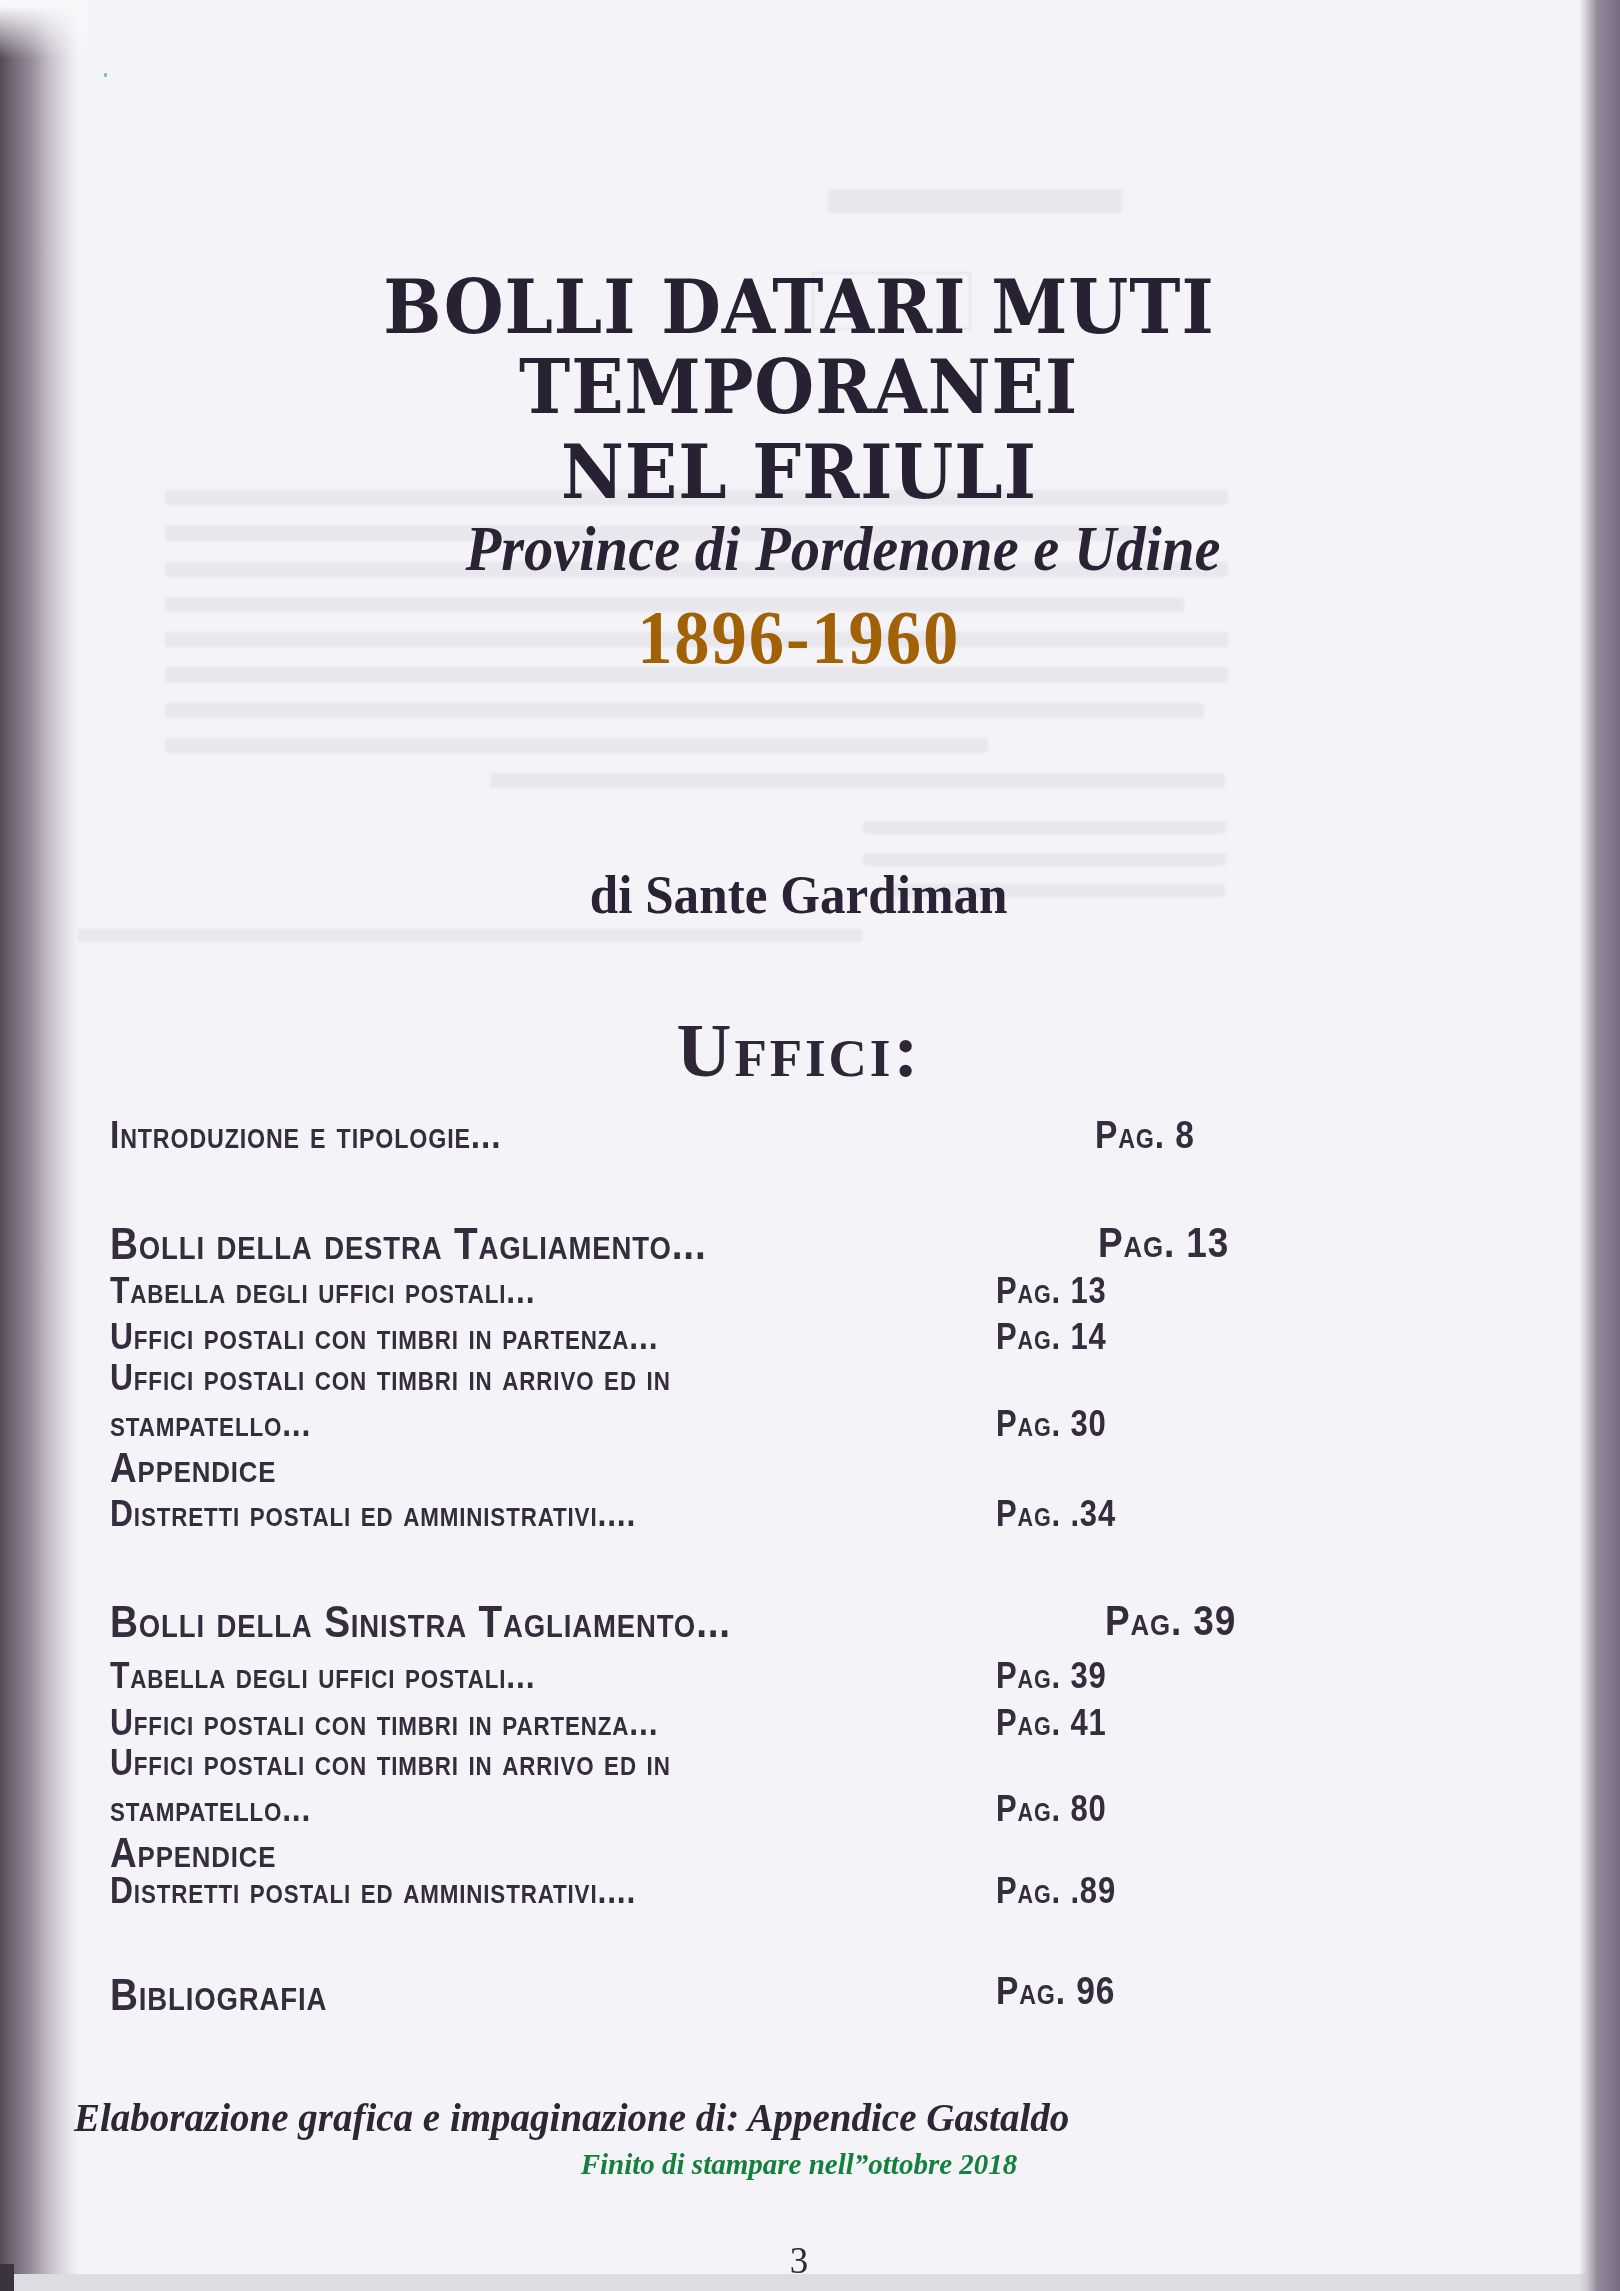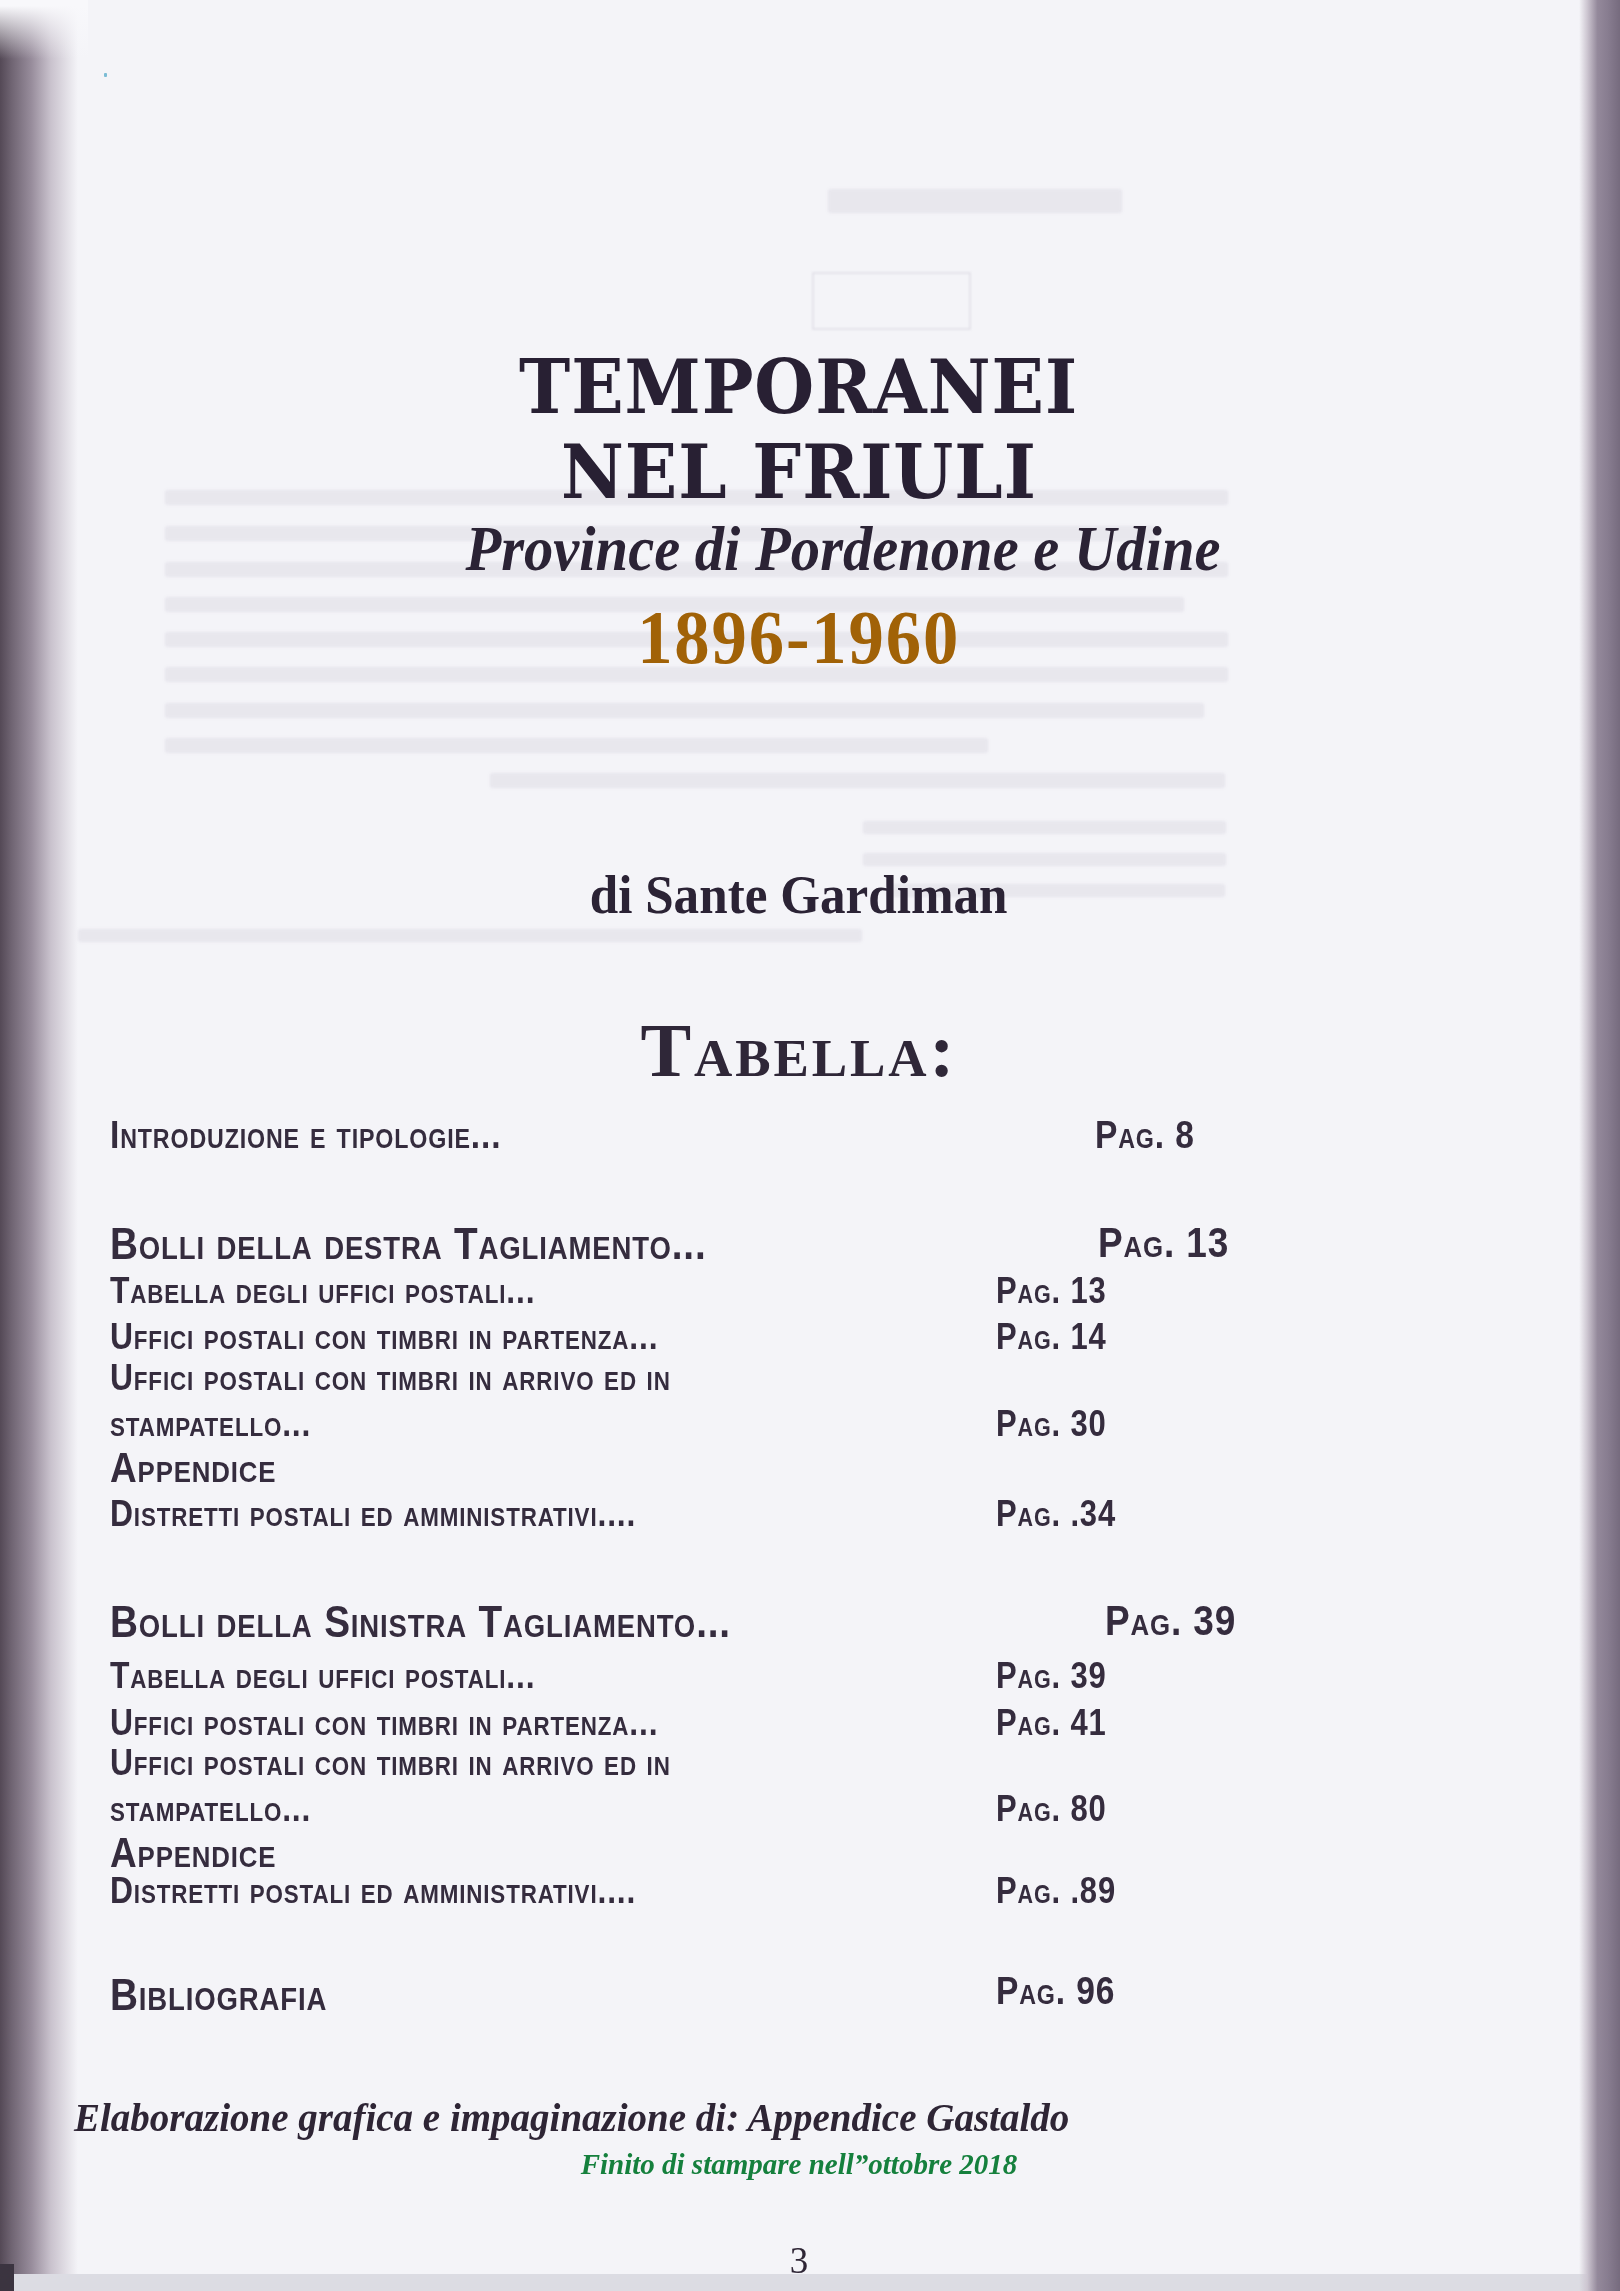--- a/index.html
+++ b/index.html
@@ -87,26 +87,27 @@
   <div class="ghost g7"></div>
   <div class="ghost g8"></div>
   <div class="ghost g9"></div>
   <div class="ghost g10"></div>
   <div class="ghost g11"></div>
   <div class="ghost g12"></div>
   <div class="ghost g13"></div>
   <div class="ghost g14"></div>
   <div class="ghost g15"></div>
 
+  <div class="abs ctr t1 title-line"><span class="cond">BOLLI DATARI MUTI</span></div>
   <div class="abs ctr t2 title-line"><span class="cond">TEMPORANEI</span></div>
   <div class="abs ctr t3 title-line"><span class="cond">NEL FRIULI</span></div>
   <div class="abs ctr subtitle"><span class="cond">Province di Pordenone e Udine</span></div>
   <div class="abs ctr years"><span class="cond">1896-1960</span></div>
   <div class="abs ctr author"><span class="cond">di Sante Gardiman</span></div>
-  <div class="abs ctr indice"><span>Tabella:</span></div>
+  <div class="abs ctr indice"><span>Uffici:</span></div>
 
   <div class="row r0"><span class="lbl lbl-intro">Introduzione e tipologie...</span><span class="pg pg-intro">Pag. 8</span></div>
   <div class="row r1"><span class="lbl lbl-head">Bolli della destra Tagliamento...</span><span class="pg pg-head">Pag. 13</span></div>
   <div class="row r2"><span class="lbl lbl-sub">Tabella degli uffici postali...</span><span class="pg pg-sub">Pag. 13</span></div>
   <div class="row r3"><span class="lbl lbl-sub">Uffici postali con timbri in partenza...</span><span class="pg pg-sub">Pag. 14</span></div>
   <div class="row r4"><span class="lbl lbl-sub">Uffici postali con timbri in arrivo ed in</span></div>
   <div class="row r5"><span class="lbl lbl-sub">stampatello...</span><span class="pg pg-sub">Pag. 30</span></div>
   <div class="row r6"><span class="lbl lbl-app">Appendice</span></div>
   <div class="row r7"><span class="lbl lbl-sub">Distretti postali ed amministrativi....</span><span class="pg pg-sub">Pag. .34</span></div>
   <div class="row r8"><span class="lbl lbl-head">Bolli della Sinistra Tagliamento...</span><span class="pg pg-head2">Pag. 39</span></div>

